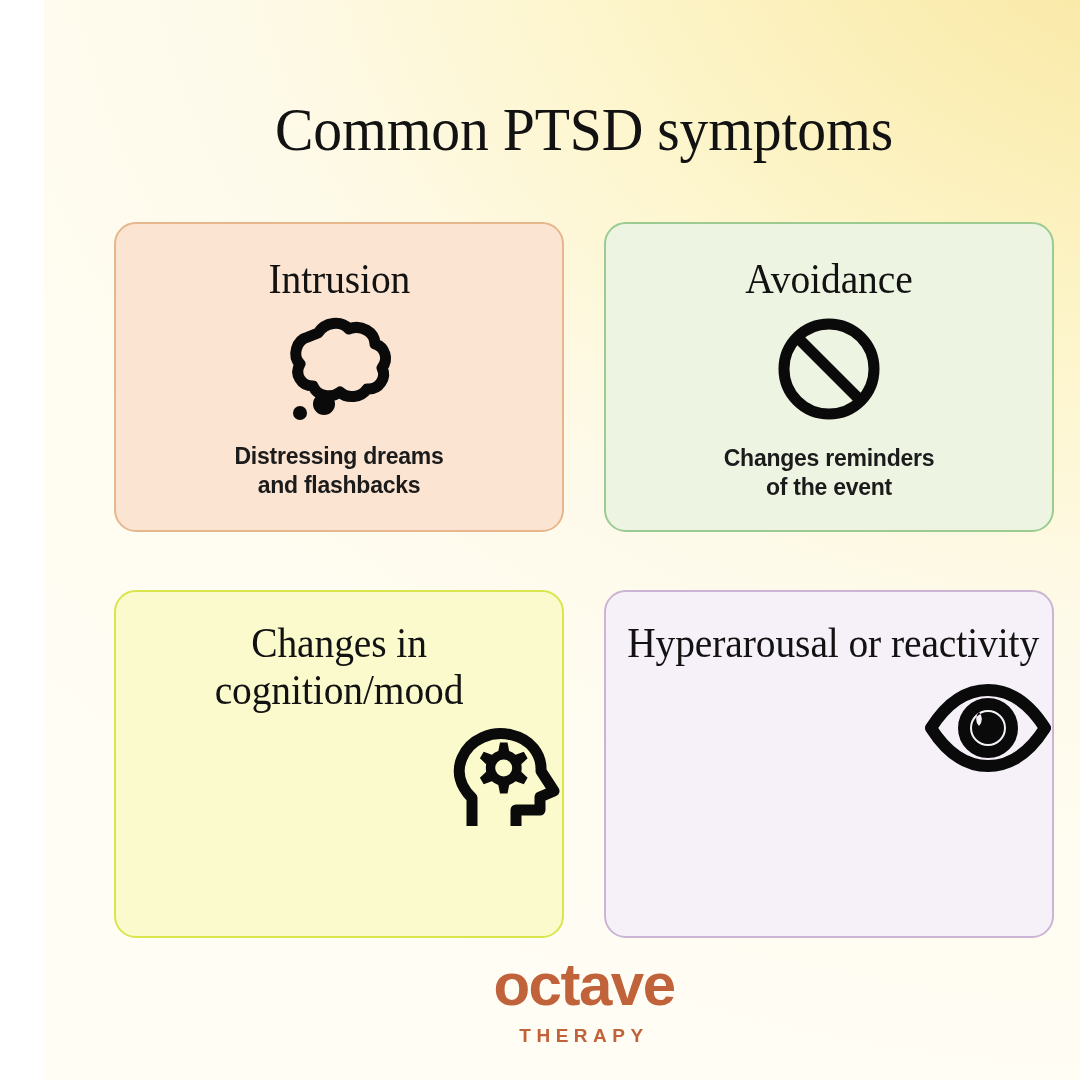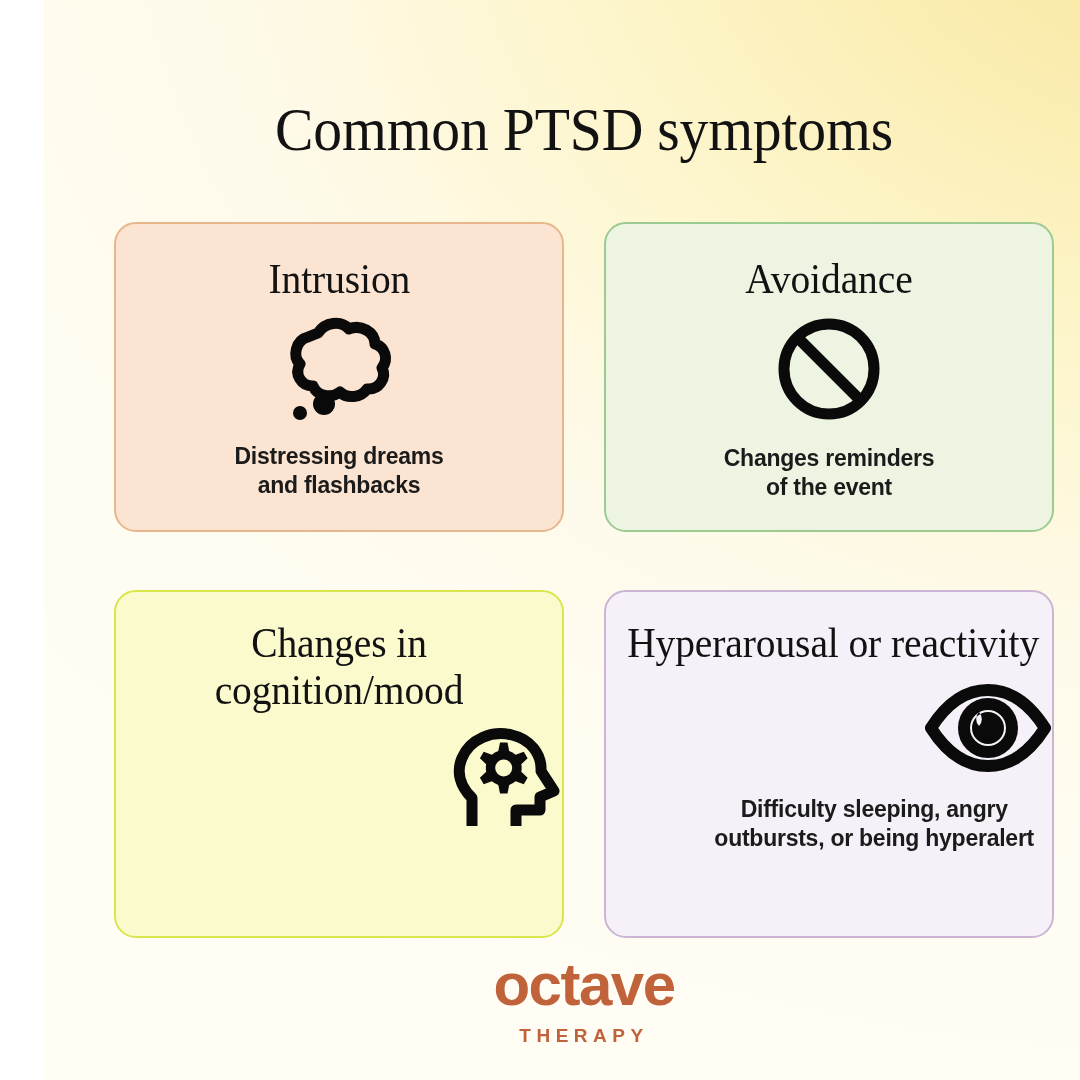--- a/index.html
+++ b/index.html
@@ -194,22 +194,20 @@
     <div class="symptom-card card-hyper card-row-2">
       <div class="card-title">Hyperarousal
 or reactivity</div>
       <div class="card-icon">
         <svg width="128" height="94" viewBox="0 0 128 94" fill="none" xmlns="http://www.w3.org/2000/svg">
           <path d="M7 47 C26 17, 47 9, 64 9 C81 9, 102 17, 121 47 C102 77, 81 85, 64 85 C47 85, 26 77, 7 47 Z" stroke="#0a0a0a" stroke-width="12" stroke-linejoin="round" fill="none"></path>
           <circle cx="64" cy="47" r="24" stroke="#0a0a0a" stroke-width="12" fill="none"></circle>
           <path d="M64 31 A16 16 0 1 0 64 63 A16 16 0 0 0 64 31 Z M55 31 A10 10 0 0 0 55 45 A10 10 0 0 0 55 31 Z" fill="#0a0a0a" fill-rule="evenodd"></path>
         </svg>
       </div>
-      <div class="card-desc">Difficulty sleeping, angry
-outbursts, or being hyperalert</div>
     </div>
 
   </div>
 
   <div class="logo-block">
     <div class="logo-wordmark">octave</div>
     <div class="logo-sub">THERAPY</div>
   </div>
 
 </div>

